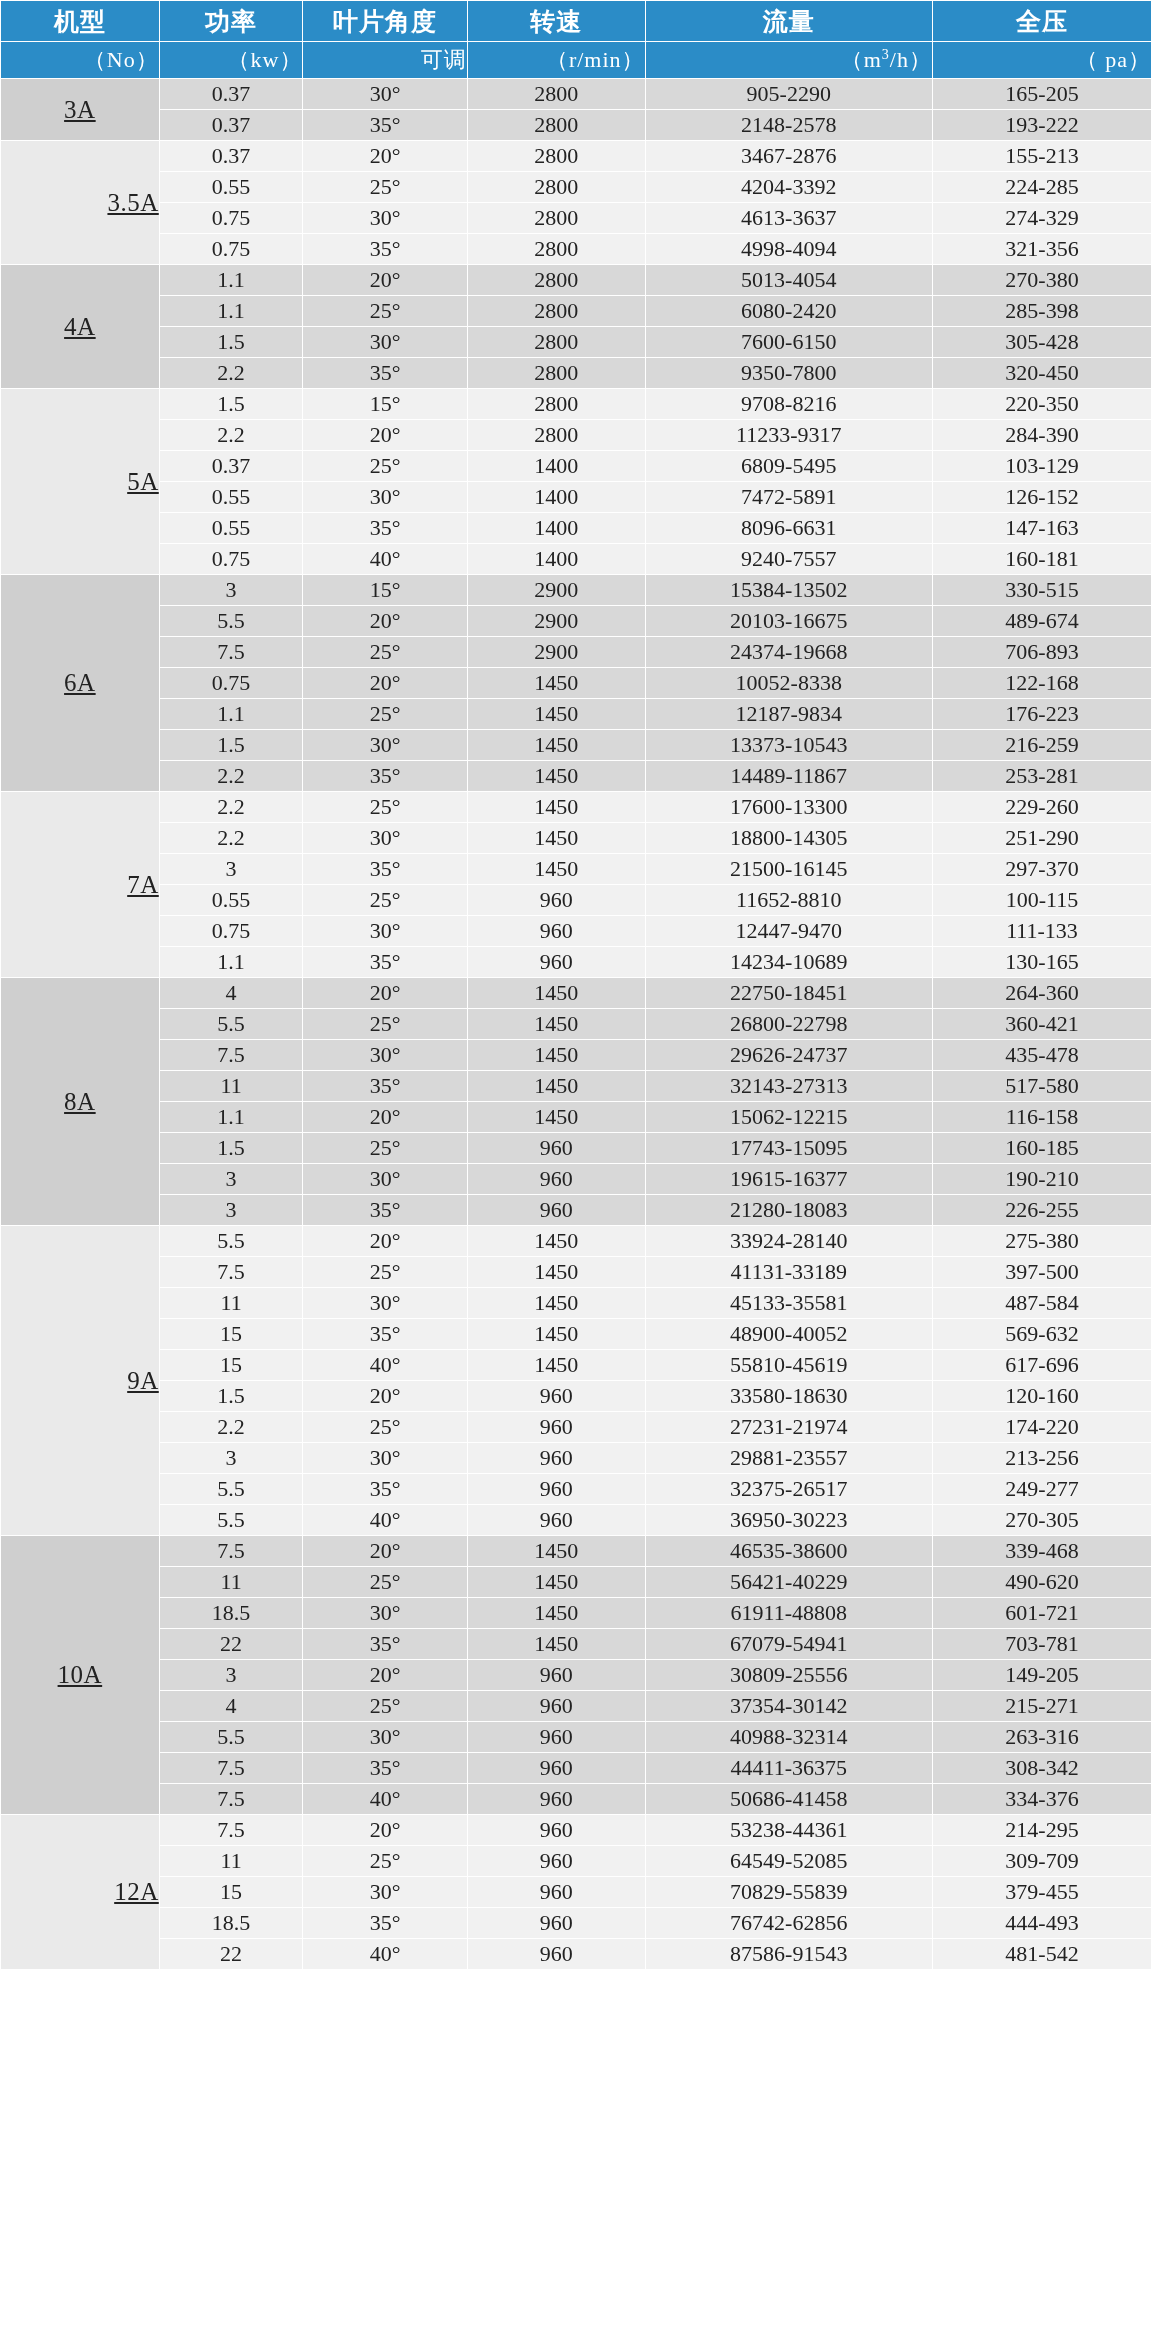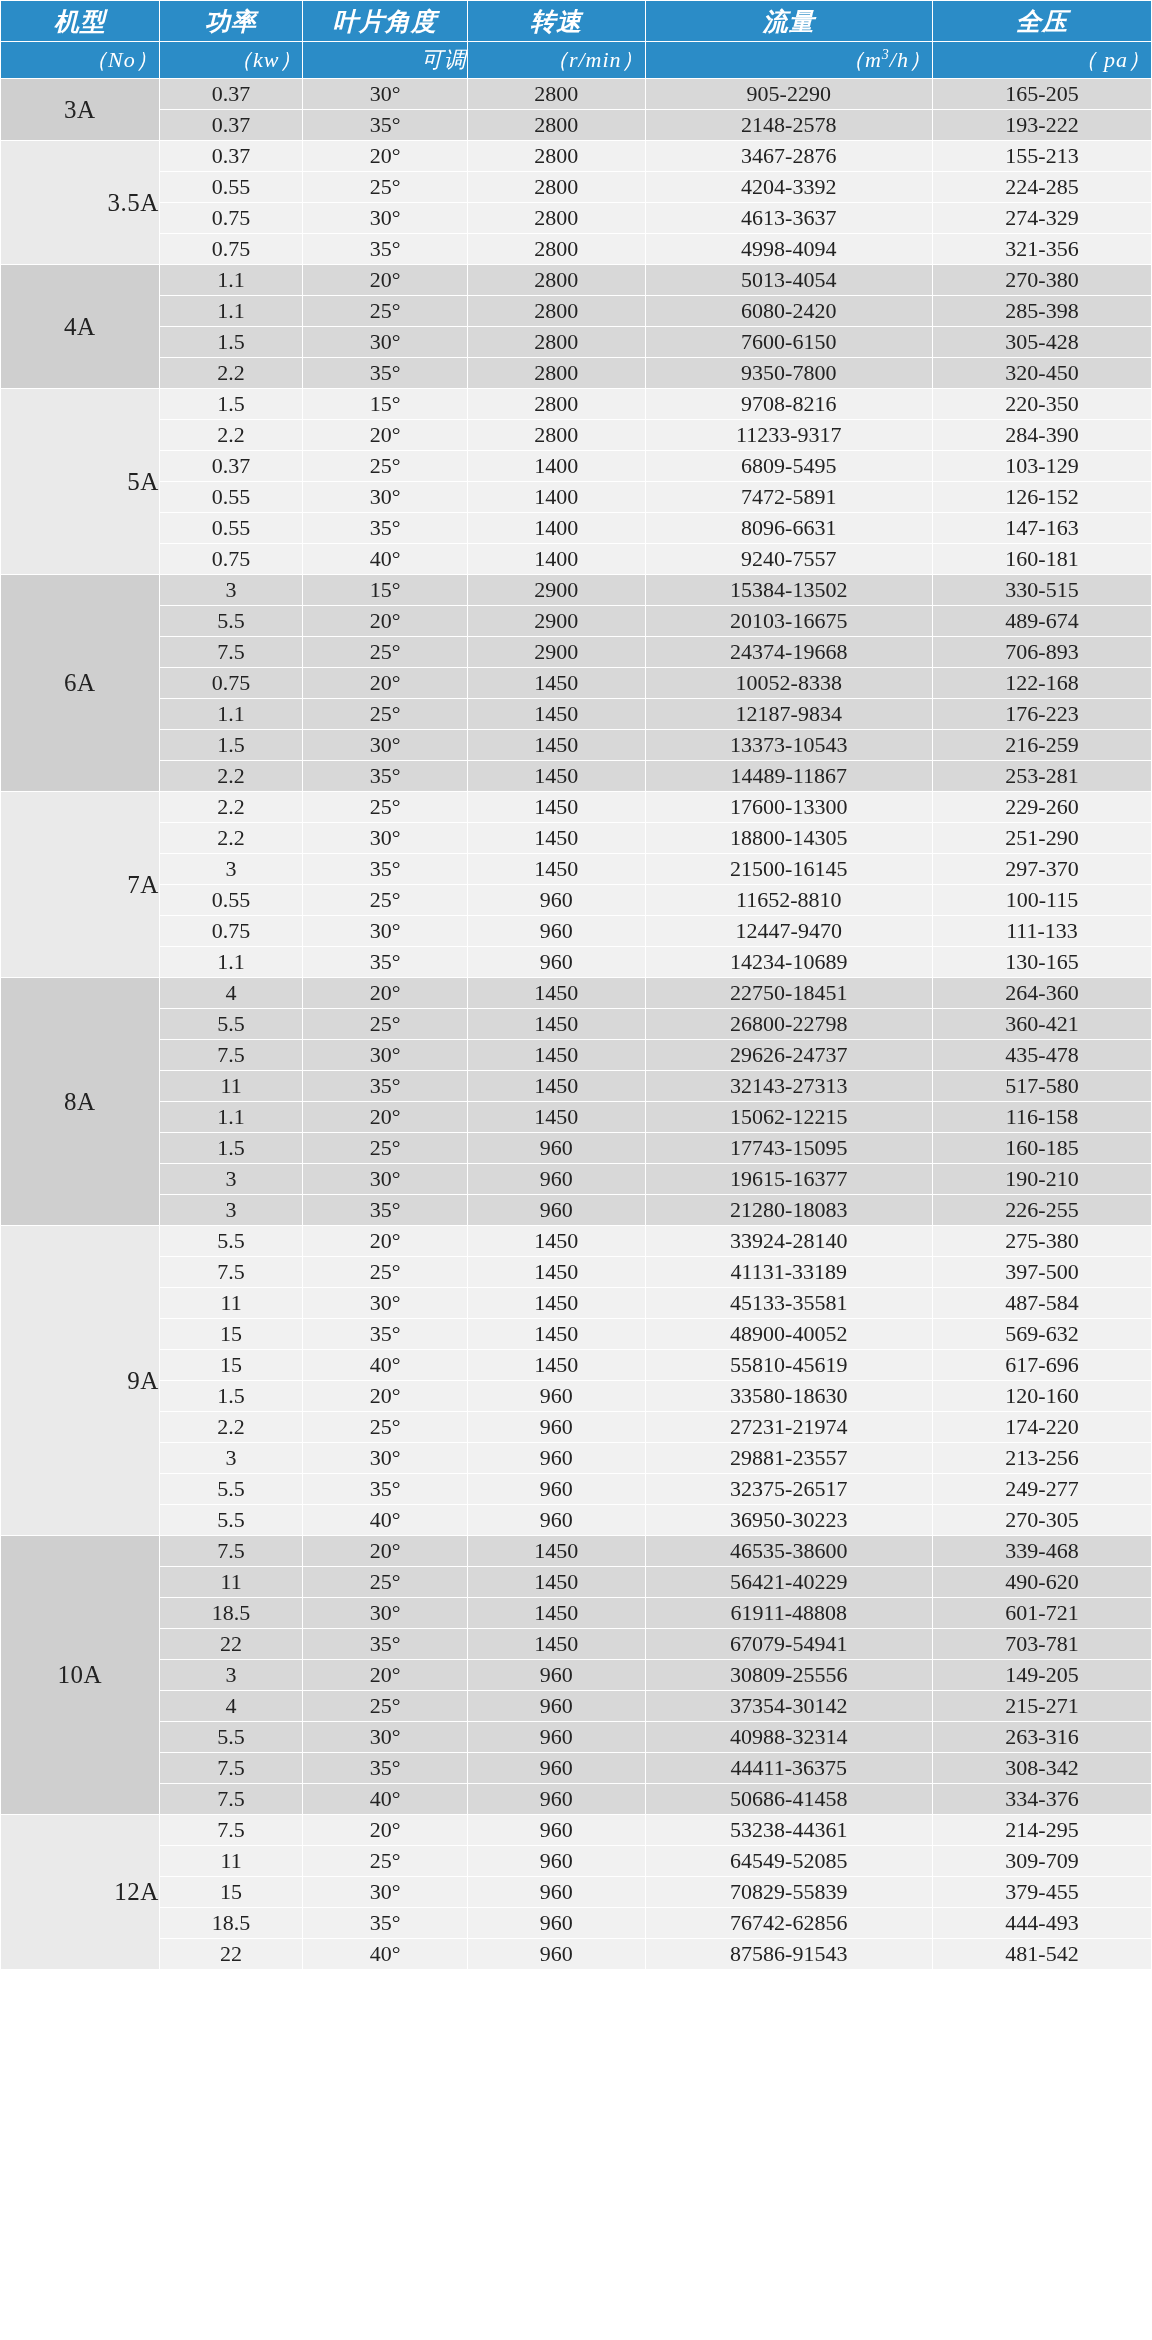--- a/index.html
+++ b/index.html
@@ -30,21 +30,20 @@
   col.c-flow   { width: 210px; }
   col.c-press  { width: 160px; }
 
   thead th {
     background: #2b8cc7;
     color: #ffffff;
     font-size: 25px;
     font-weight: bold;
     height: 40px;
     letter-spacing: 1px;
-    font-style: italic;
   }
   thead tr.sub th {
     font-size: 22px;
     font-weight: normal;
     height: 36px;
     text-align: right;
   }
   thead th sub, thead th sup {
     font-size: 14px;
   }
@@ -54,20 +53,21 @@
     color: #222222;
     height: 30px;
     line-height: 30px;
     white-space: nowrap;
   }
   tbody tr.band-a td { background: #d8d8d8; }
   tbody tr.band-b td { background: #f1f1f1; }
   td.model {
     font-size: 25px;
     letter-spacing: 0.5px;
+    text-decoration: underline;
   }
   tbody td.model.band-a { background: #cfcfcf; }
   tbody td.model.band-b { background: #eaeaea; text-align: right; }
 </style>
 </head>
 <body>
 
 <table class="spec">
   <colgroup>
     <col class="c-model">

